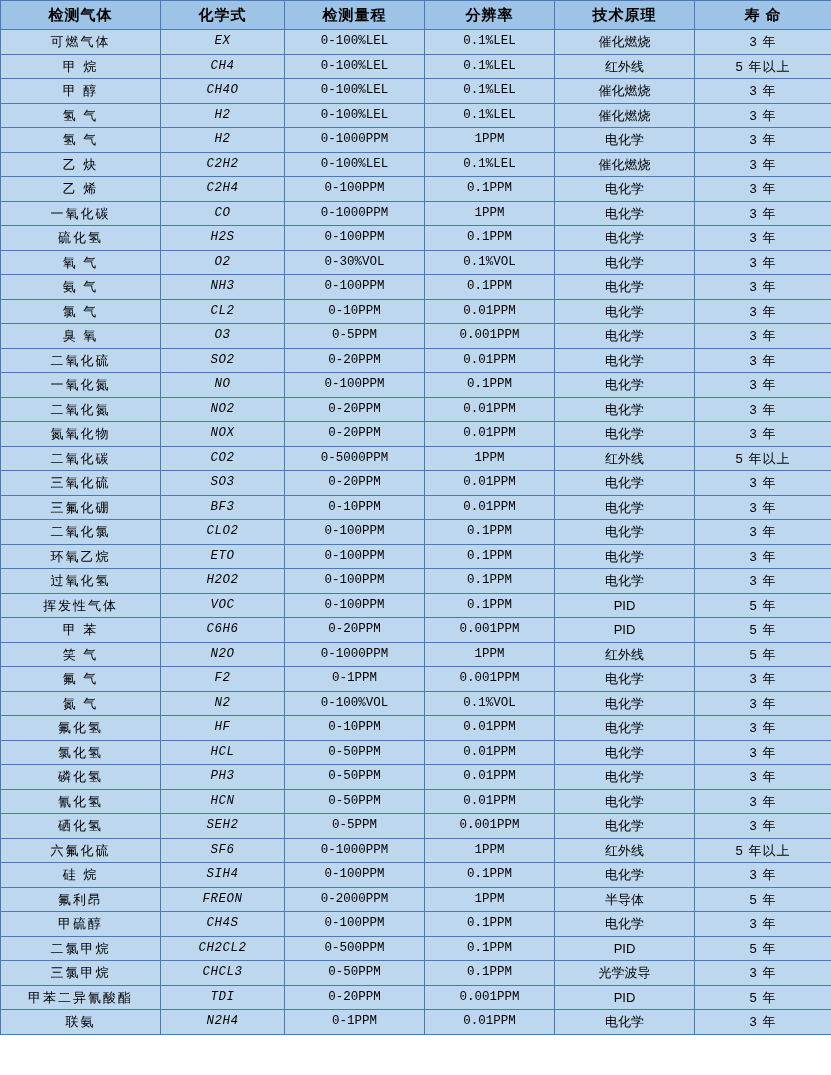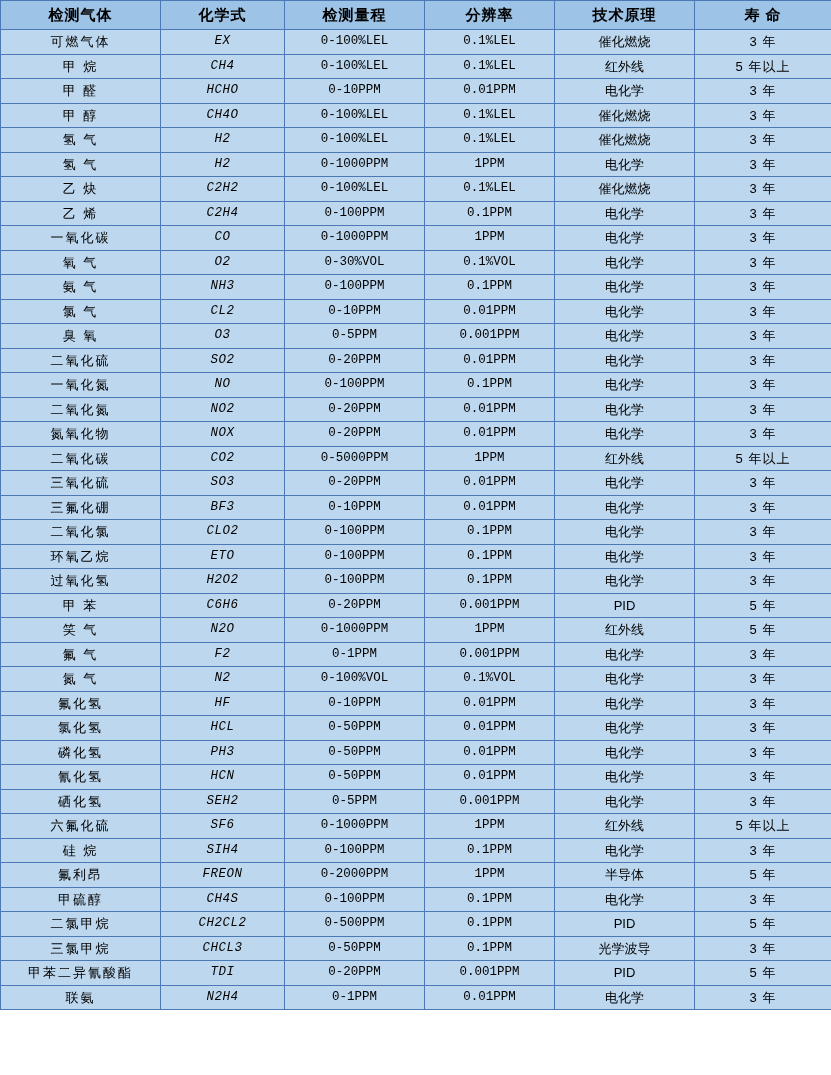--- a/index.html
+++ b/index.html
@@ -97,28 +97,20 @@
       </tr>
       <tr>
         <td class="name">甲 烷</td>
         <td class="formula">CH4</td>
         <td class="range">0-100%LEL</td>
         <td class="res">0.1%LEL</td>
         <td class="principle">红外线</td>
         <td class="life">5 年以上</td>
       </tr>
       <tr>
-        <td class="name">甲 醛</td>
-        <td class="formula">HCHO</td>
-        <td class="range">0-10PPM</td>
-        <td class="res">0.01PPM</td>
-        <td class="principle">电化学</td>
-        <td class="life">3 年</td>
-      </tr>
-      <tr>
         <td class="name">甲 醇</td>
         <td class="formula">CH4O</td>
         <td class="range">0-100%LEL</td>
         <td class="res">0.1%LEL</td>
         <td class="principle">催化燃烧</td>
         <td class="life">3 年</td>
       </tr>
       <tr>
         <td class="name">氢 气</td>
         <td class="formula">H2</td>
@@ -153,20 +145,28 @@
       </tr>
       <tr>
         <td class="name">一氧化碳</td>
         <td class="formula">CO</td>
         <td class="range">0-1000PPM</td>
         <td class="res">1PPM</td>
         <td class="principle">电化学</td>
         <td class="life">3 年</td>
       </tr>
       <tr>
+        <td class="name">硫化氢</td>
+        <td class="formula">H2S</td>
+        <td class="range">0-100PPM</td>
+        <td class="res">0.1PPM</td>
+        <td class="principle">电化学</td>
+        <td class="life">3 年</td>
+      </tr>
+      <tr>
         <td class="name">氧 气</td>
         <td class="formula">O2</td>
         <td class="range">0-30%VOL</td>
         <td class="res">0.1%VOL</td>
         <td class="principle">电化学</td>
         <td class="life">3 年</td>
       </tr>
       <tr>
         <td class="name">氨 气</td>
         <td class="formula">NH3</td>
@@ -265,20 +265,28 @@
       </tr>
       <tr>
         <td class="name">过氧化氢</td>
         <td class="formula">H2O2</td>
         <td class="range">0-100PPM</td>
         <td class="res">0.1PPM</td>
         <td class="principle">电化学</td>
         <td class="life">3 年</td>
       </tr>
       <tr>
+        <td class="name">挥发性气体</td>
+        <td class="formula">VOC</td>
+        <td class="range">0-100PPM</td>
+        <td class="res">0.1PPM</td>
+        <td class="principle">PID</td>
+        <td class="life">5 年</td>
+      </tr>
+      <tr>
         <td class="name">甲 苯</td>
         <td class="formula">C6H6</td>
         <td class="range">0-20PPM</td>
         <td class="res">0.001PPM</td>
         <td class="principle">PID</td>
         <td class="life">5 年</td>
       </tr>
       <tr>
         <td class="name">笑 气</td>
         <td class="formula">N2O</td>

